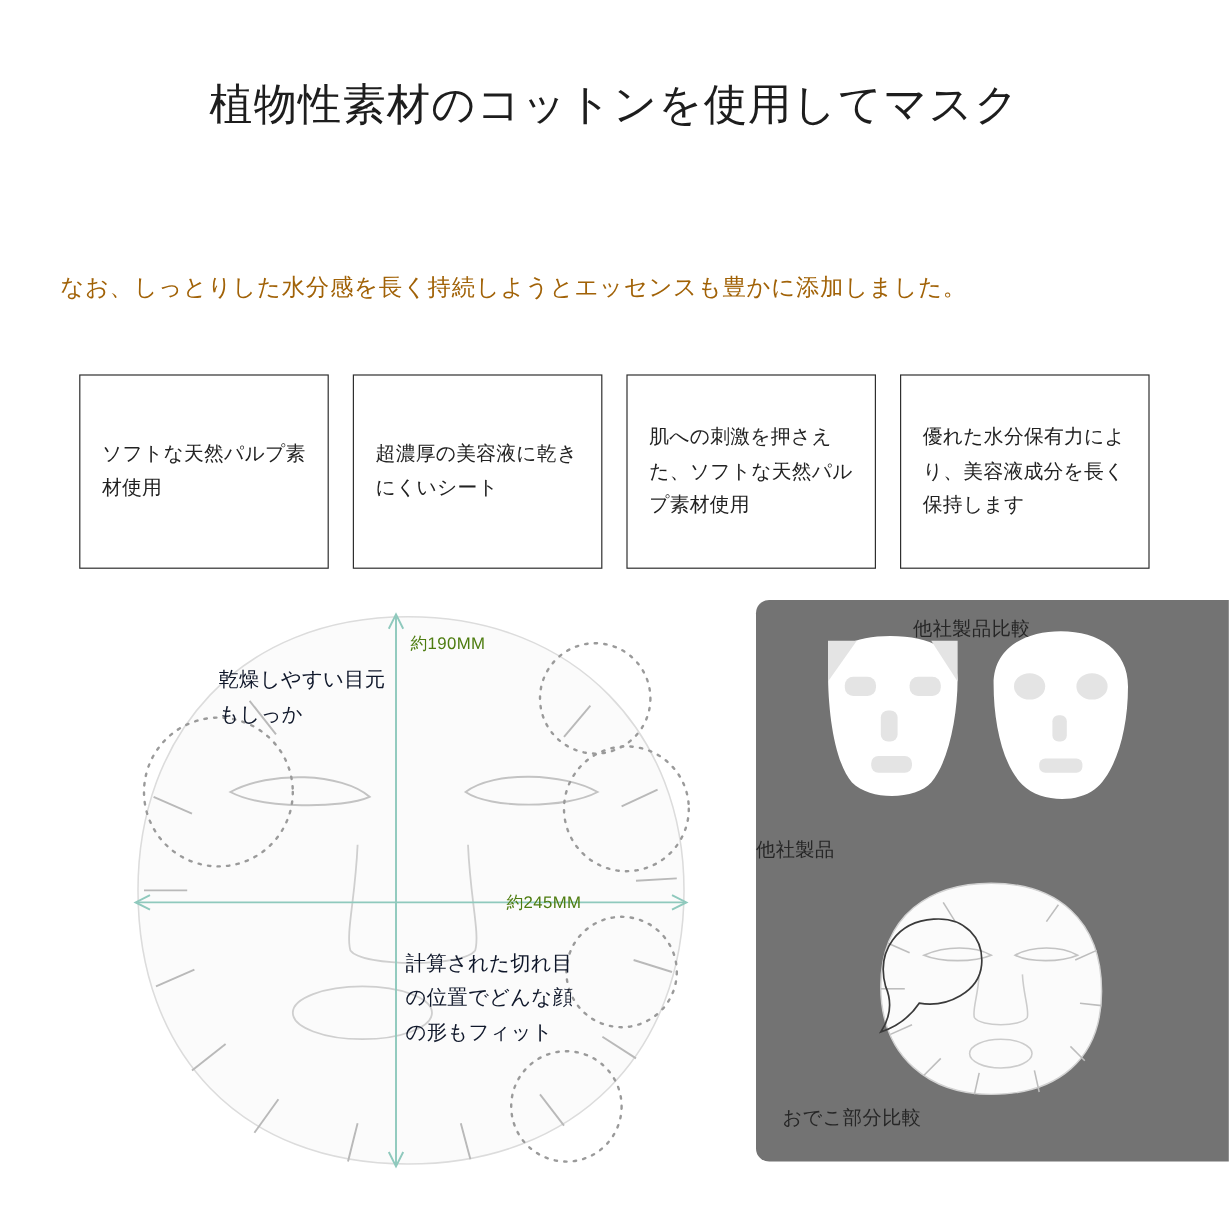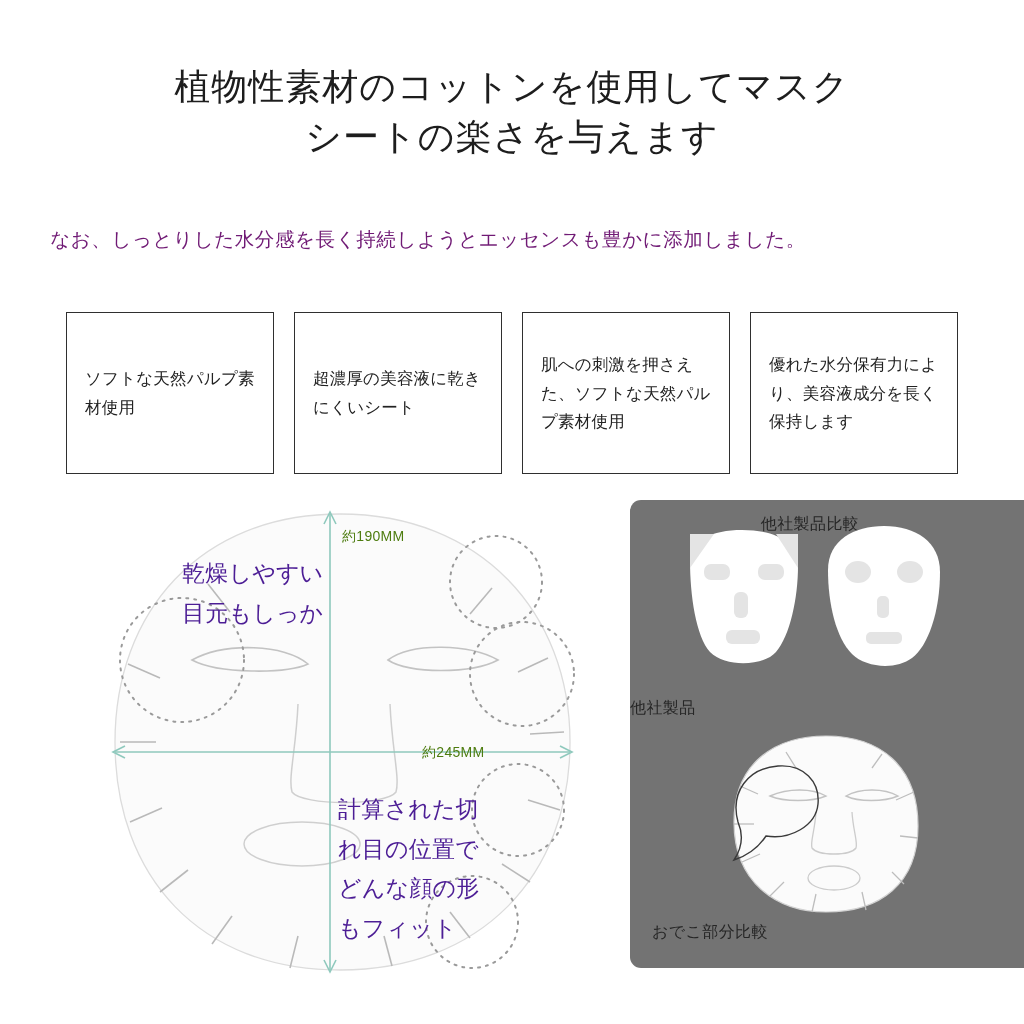--- a/index.html
+++ b/index.html
@@ -33,21 +33,21 @@
 
   
   .subline {
     position: absolute;
     left: 0;
     top: 226px;
     width: 856px;
     text-align: center;
     font-size: 19.5px;
     letter-spacing: 0.6px;
-    color: #701a75;
+    color: #a16207;
   }
 
   
   .features {
     position: absolute;
     left: 66px;
     top: 312px;
     width: 892px;
     height: 162px;
     display: flex;
@@ -74,24 +74,25 @@
     position: absolute;
     left: 40px;
     top: 492px;
     width: 600px;
     height: 500px;
   }
   .diagram svg { display: block; }
 
   .diag-label {
     position: absolute;
-    font-size: 23px;
+    font-size: 17px;
     line-height: 1.72;
-    color: #4c1d95;
+    color: #0f172a;
     letter-spacing: 0.2px;
+    font-family: Liberation Mono, monospace;
   }
   .lbl-eye   { left: 142px; top: 62px; width: 150px; }
   .lbl-wide  { left: 68px;  top: 276px; width: 140px; }
   .lbl-cut   { left: 298px; top: 298px; width: 150px; }
   .dim-label {
     position: absolute;
     font-size: 14px;
     color: #4d7c0f;
     letter-spacing: 0.3px;
   }
@@ -133,21 +134,20 @@
     color: #262626;
     letter-spacing: 0.4px;
   }
   .cmp-svg { position: absolute; left: 0; top: 0; }
 </style>
 </head>
 <body>
 
 <div class="headline">
   <span class="l1">植物性素材のコットンを使用してマスク</span>
-  <span class="l2">シートの楽さを与えます</span>
 </div>
 
 <div class="subline">なお、しっとりした水分感を長く持続しようとエッセンスも豊かに添加しました。</div>
 
 <div class="features">
   <div class="feature-box">
     <span class="txt">ソフトな天然パルプ素材使用</span>
   </div>
   <div class="feature-box">
     <span class="txt">超濃厚の美容液に乾きにくいシート</span>

